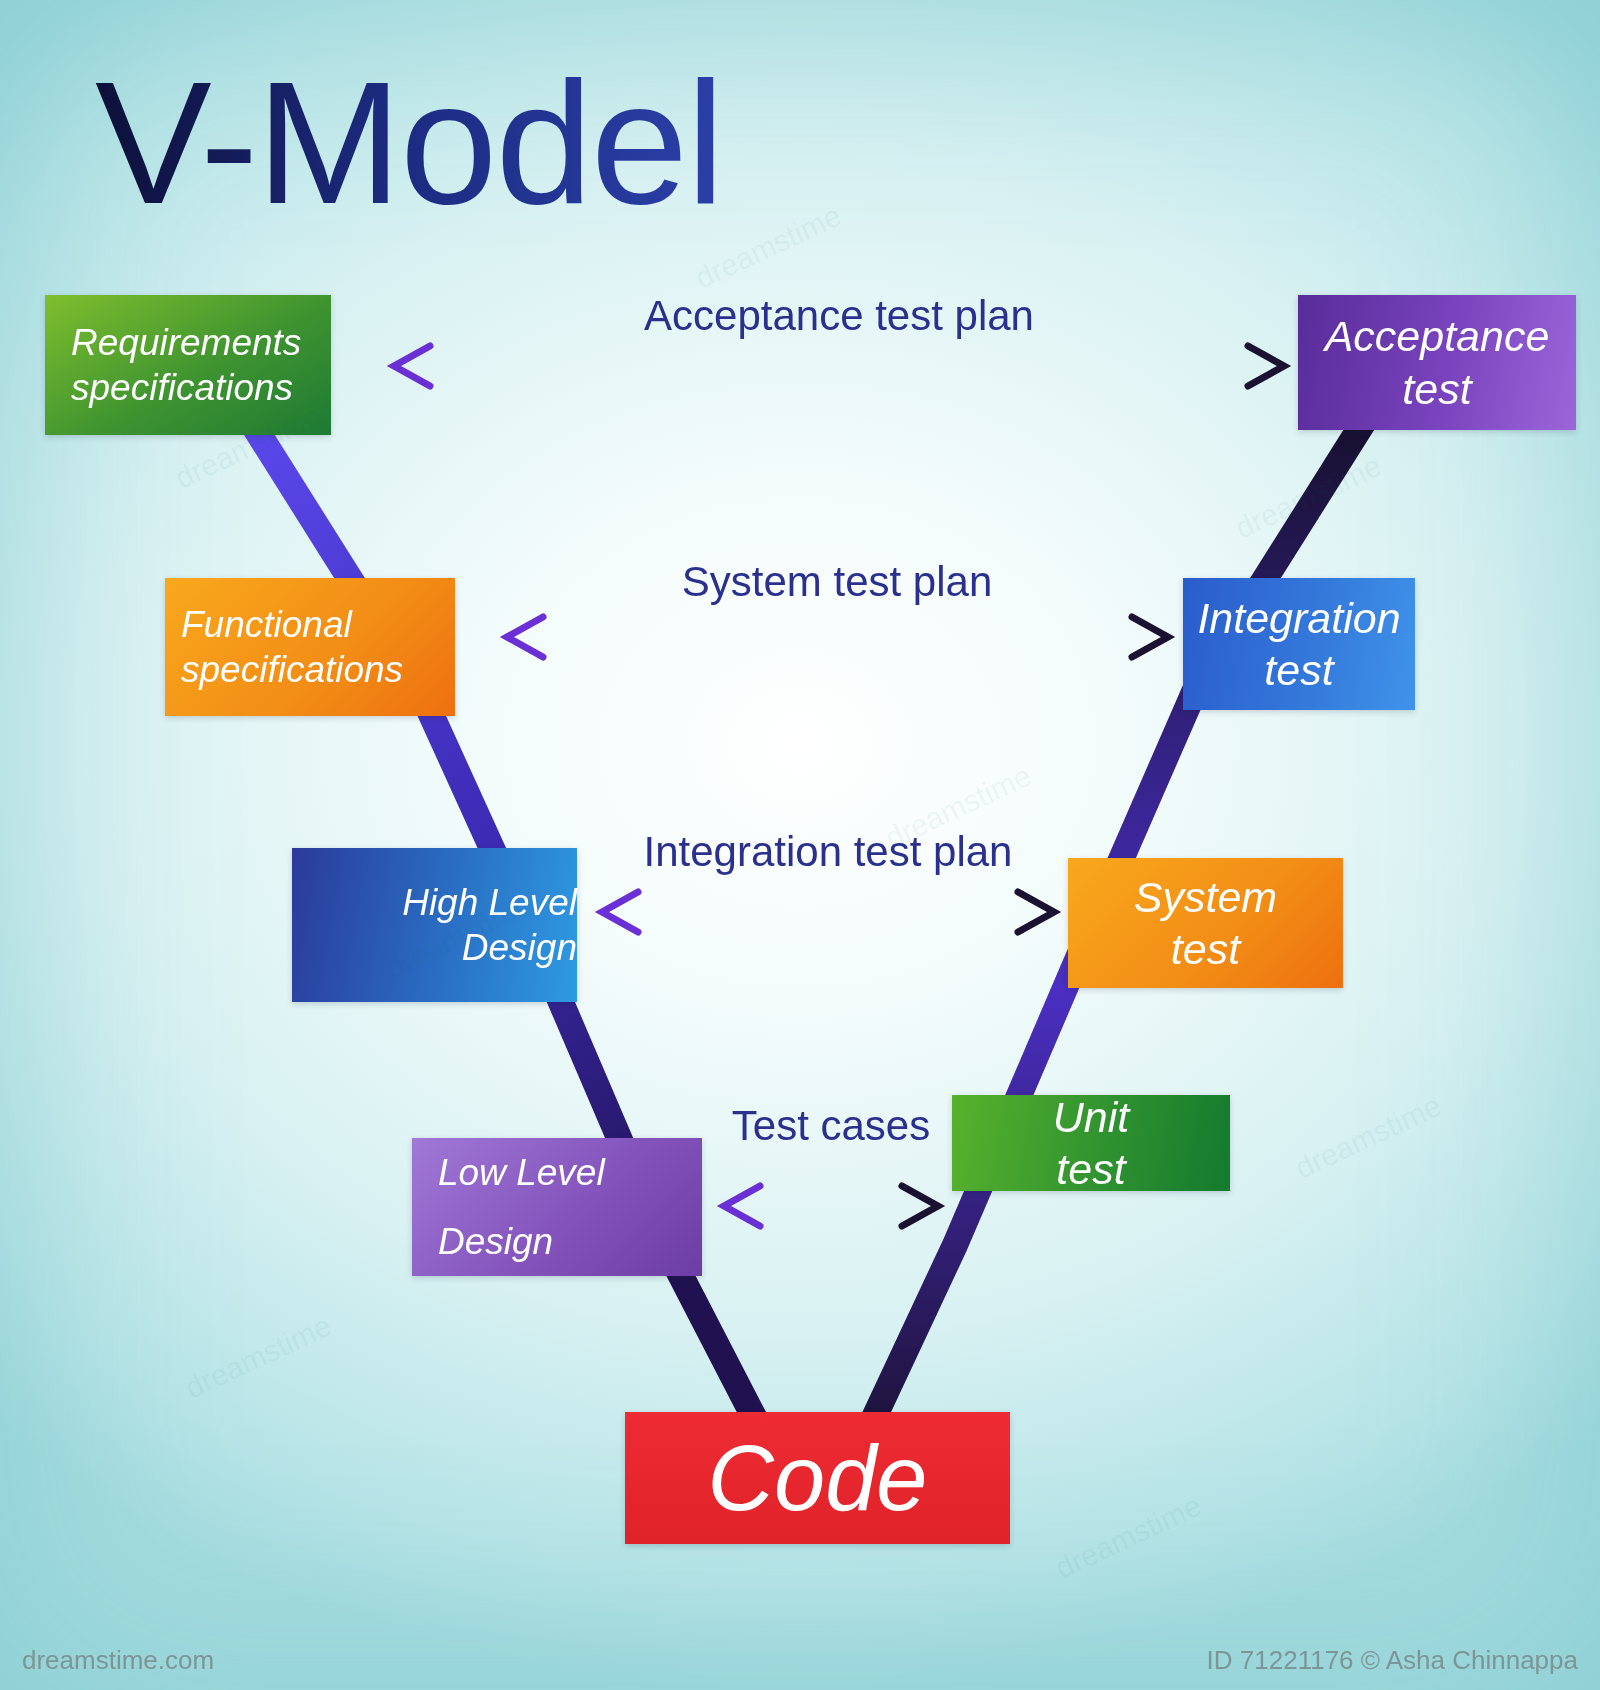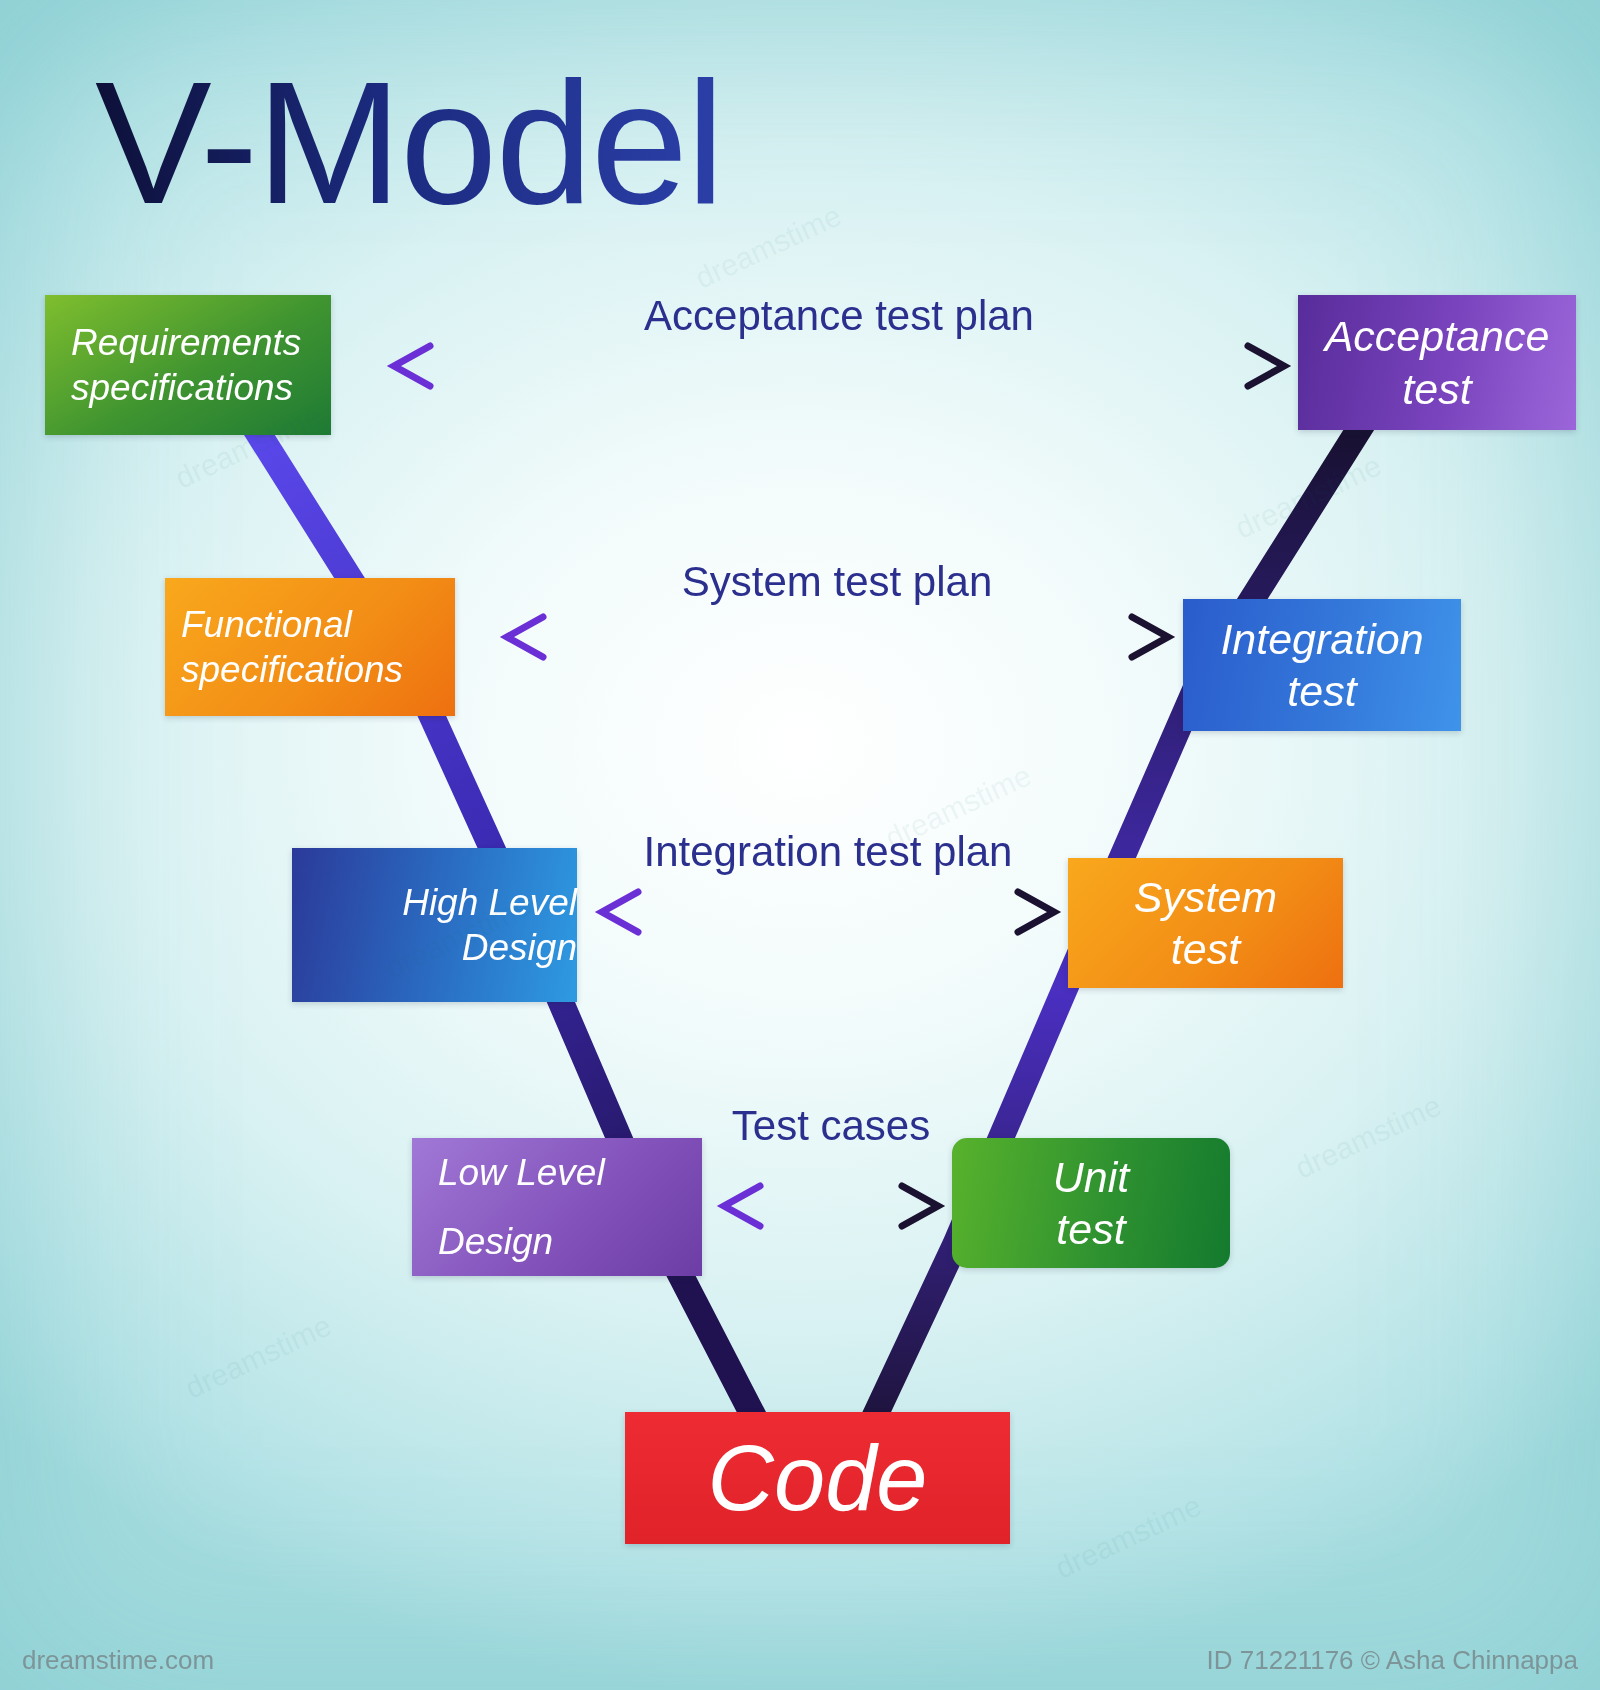--- a/index.html
+++ b/index.html
@@ -50,26 +50,26 @@
     background: linear-gradient(150deg, #7fbe2e 0%, #3f9430 55%, #1e7a34 100%); }
   .box-functional   { left: 165px; top: 578px; width: 290px; height: 138px;
     background: linear-gradient(135deg, #f9a81d 0%, #f28c15 60%, #ee7010 100%); padding-left: 16px; }
   .box-highlevel    { left: 292px; top: 848px; width: 285px; height: 154px;
     background: linear-gradient(100deg, #2b3a9a 0%, #2a6fc4 55%, #2e9ae2 100%); text-align: right; }
   .box-lowlevel     { left: 412px; top: 1138px; width: 290px; height: 138px;
     background: linear-gradient(135deg, #a078d6 0%, #8454bc 55%, #6d3da6 100%); gap: 24px; }
 
   .box-acceptance   { left: 1298px; top: 295px; width: 278px; height: 135px;
     background: linear-gradient(100deg, #582c9a 0%, #7a44be 55%, #9c66da 100%); }
-  .box-integration  { left: 1183px; top: 578px; width: 278px; height: 132px;
-    background: linear-gradient(100deg, #2a5ccc 0%, #3478da 55%, #3f93ea 100%); margin-top: 21px; }
+  .box-integration  { left: 1183px; top: 578px; width: 232px; height: 132px;
+    background: linear-gradient(100deg, #2a5ccc 0%, #3478da 55%, #3f93ea 100%); }
   .box-system       { left: 1068px; top: 858px; width: 275px; height: 130px;
     background: linear-gradient(135deg, #f9a81d 0%, #f28c15 60%, #ee7010 100%); }
-  .box-unit         { left: 952px;  top: 1138px; width: 278px; height: 130px;
-    background: linear-gradient(100deg, #58b22c 0%, #2f9230 55%, #147a2e 100%); border-radius: 15px; }
+  .box-unit         { left: 952px;  top: 1095px; width: 278px; height: 96px;
+    background: linear-gradient(100deg, #58b22c 0%, #2f9230 55%, #147a2e 100%); }
 
   .box-code {
     left: 625px; top: 1412px; width: 385px; height: 132px;
     background: linear-gradient(180deg, #ee2b33 0%, #e02229 100%);
     font-size: 92px; text-align: center; 
   }
 
   .arrow-label {
     position: absolute;
     transform: translateX(-50%);

